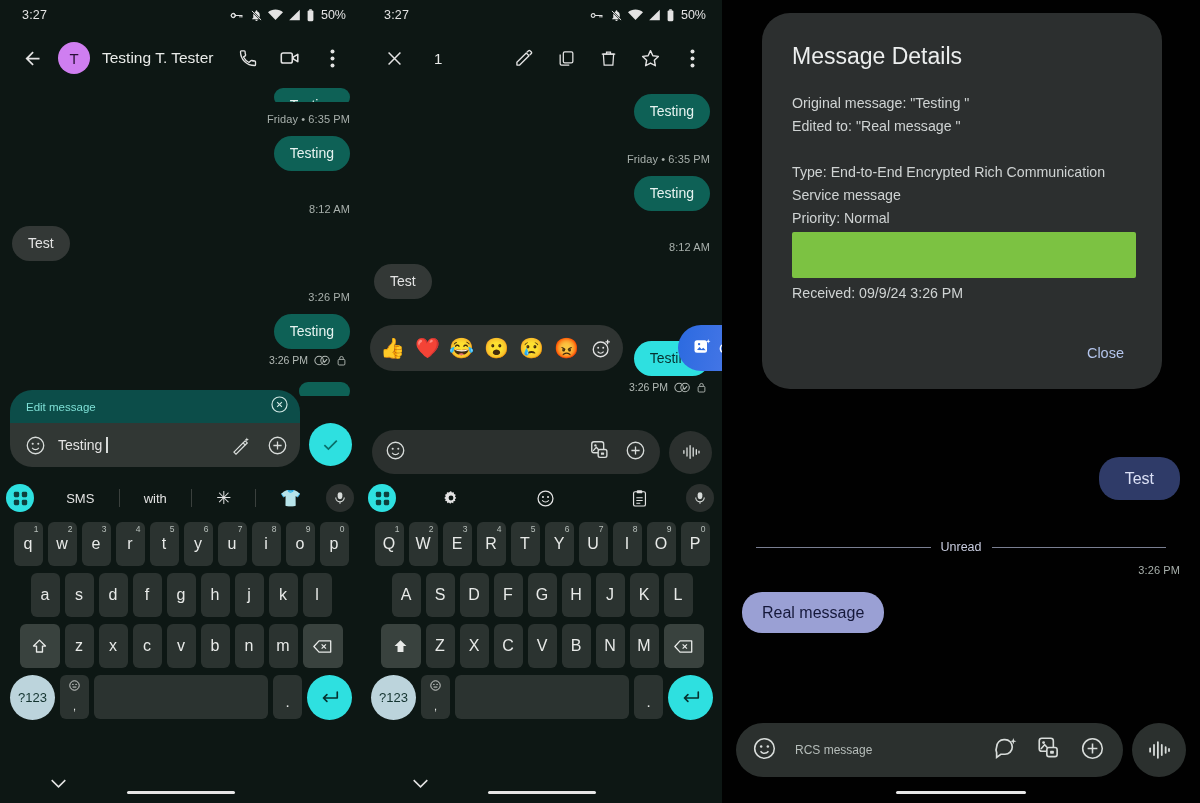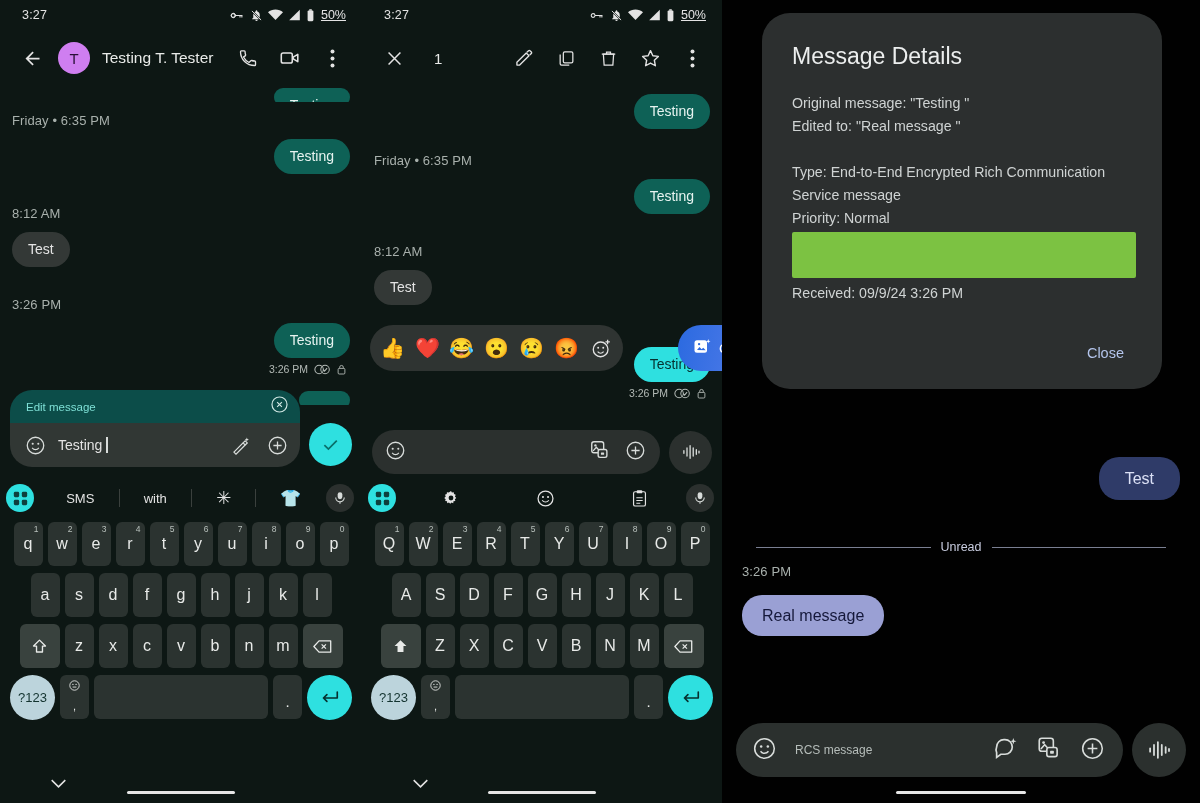--- a/index.html
+++ b/index.html
@@ -20,21 +20,21 @@
 
   
   .statusbar {
     height: 30px; display: flex; align-items: center;
     justify-content: space-between; padding: 0 16px 0 22px;
     color: #e3e3e3; font-size: 12.5px;
   }
   .sb-time { letter-spacing: .2px; }
   .sb-icons { display: flex; align-items: center; gap: 5px; }
   .sb-icons svg { display: block; }
-  .sb-pct { font-size: 12.5px; margin-left: 1px; text-decoration: underline; }
+  .sb-pct { font-size: 12.5px; margin-left: 1px; }
 
   
   .appbar { height: 56px; display: flex; align-items: center; padding: 0 10px 0 12px; gap: 2px; }
   .ab-btn {
     width: 40px; height: 40px; border-radius: 50%;
     display: flex; align-items: center; justify-content: center;
     flex: 0 0 auto; cursor: pointer;
   }
   .ab-btn svg { display: block; }
   .avatar {
@@ -42,21 +42,21 @@
     background: #cf7ef0; color: #2a1038; font-size: 15px;
     display: flex; align-items: center; justify-content: center;
     margin: 0 10px 0 4px; flex: 0 0 auto;
   }
   .ab-title { color: #e8eae8; font-size: 15.5px; flex: 1 1 auto; white-space: nowrap; }
   .ab-count { color: #e8eae8; font-size: 15px; margin-left: 18px; flex: 1 1 auto; }
   .ab-actions { display: flex; align-items: center; gap: 2px; }
 
   
   .convo { position: relative; padding: 0 12px; }
-  .daystamp { text-align: left; color: #a8b0ac; font-size: 13px; padding: 9px 0; letter-spacing: .1px; }
+  .daystamp { text-align: right; color: #a8b0ac; font-size: 11px; padding: 9px 0; letter-spacing: .1px; }
   .row { display: flex; margin: 2px 0; }
   .row.out { justify-content: flex-end; }
   .row.in  { justify-content: flex-start; }
   .bubble {
     border-radius: 20px; padding: 9px 16px;
     font-size: 14px; line-height: 17px; max-width: 70%;
   }
   .b-teal  { background: #0e6156; color: #e6f3f0; }
   .b-gray  { background: #333836; color: #e3e3e3; }
   .b-cyan  { background: #2ee0e0; color: #06312f; }

